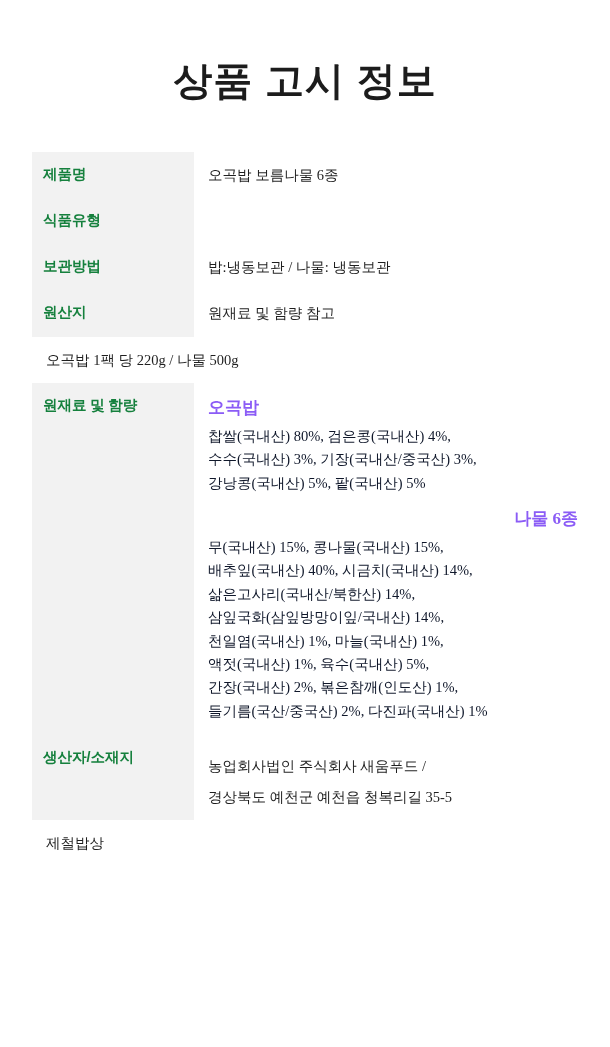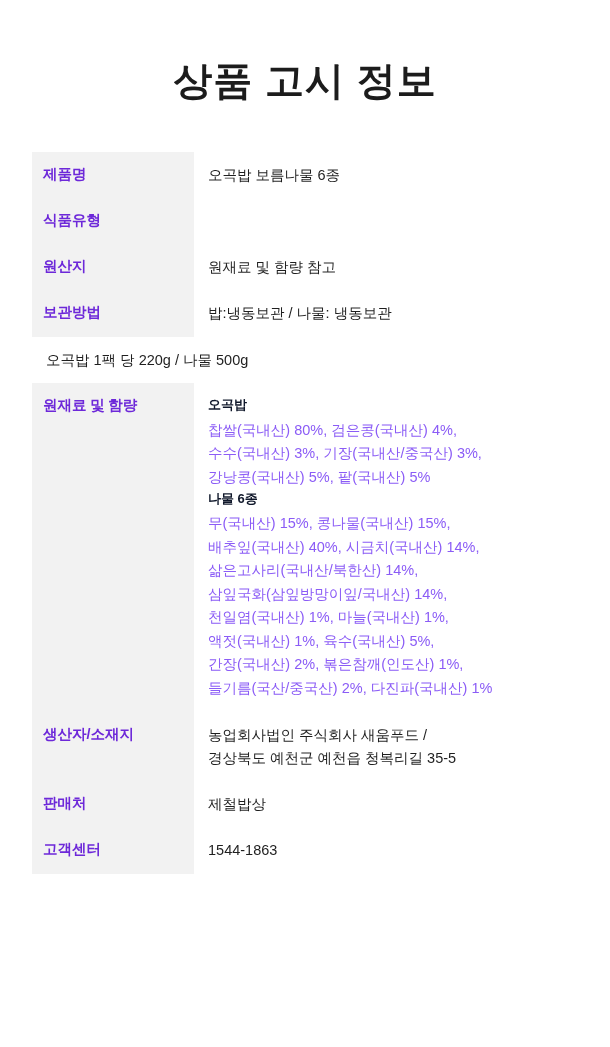--- a/index.html
+++ b/index.html
@@ -37,55 +37,59 @@
   }
   .spec-row {
     display: flex;
     align-items: flex-start;
     min-height: 40px;
   }
   .spec-label {
     width: 162px;
     flex: 0 0 162px;
     background: #f2f2f2;
-    color: #6d28d9;
+    color: #15803d;
     font-size: 14.5px;
     font-weight: bold;
     padding: 12px 0 12px 11px;
     box-sizing: border-box;
     align-self: stretch;
     line-height: 1.5;
   }
   .spec-value {
     flex: 1 1 auto;
     font-size: 14.5px;
     color: #1f1f1f;
     padding: 12px 0 12px 14px;
     box-sizing: border-box;
     line-height: 1.55;
+    font-family: Liberation Serif, serif;
   }
   .spec-row.tall .spec-label {
     padding-top: 12px;
     font-family: Liberation Serif, serif;
   }
   .ing-group-title {
     font-weight: bold;
-    font-size: 13px;
-    color: #0f172a;
+    font-size: 17px;
+    color: #8b5cf6;
     margin: 0 0 3px 0;
   }
   .ing-group-title.second {
+    margin-top: 11px;
+    text-align: right;
   }
   .ing-line {
     font-size: 14.5px;
-    color: #8b5cf6;
+    color: #0f172a;
     line-height: 1.62;
   }
   .value-line {
     display: block;
+    margin-top: 8px;
   }
   .bottom-pad {
     height: 40px;
   }
 </style>
 </head>
 <body>
 
 <div class="page">
 
@@ -96,27 +100,27 @@
     <div class="spec-row">
       <div class="spec-label">제품명</div>
       <div class="spec-value">오곡밥 보름나물 6종</div>
     </div>
 
     <div class="spec-row">
       <div class="spec-label">식품유형</div>
     </div>
 
     <div class="spec-row">
-      <div class="spec-label">원산지</div>
-      <div class="spec-value">원재료 및 함량 참고</div>
+      <div class="spec-label">보관방법</div>
+      <div class="spec-value">밥:냉동보관 / 나물: 냉동보관</div>
     </div>
 
     <div class="spec-row">
-      <div class="spec-label">보관방법</div>
-      <div class="spec-value">밥:냉동보관 / 나물: 냉동보관</div>
+      <div class="spec-label">원산지</div>
+      <div class="spec-value">원재료 및 함량 참고</div>
     </div>
 
 
     <div class="spec-row">
       <div class="spec-value">오곡밥 1팩 당 220g / 나물 500g</div>
     </div>
 
     <div class="spec-row tall">
       <div class="spec-label">원재료 및 함량</div>
       <div class="spec-value">
@@ -138,25 +142,20 @@
 
     <div class="spec-row">
       <div class="spec-label">생산자/소재지</div>
       <div class="spec-value">
         <span class="value-line">농업회사법인 주식회사 새움푸드 /</span>
         <span class="value-line">경상북도 예천군 예천읍 청복리길 35-5</span>
       </div>
     </div>
 
     <div class="spec-row">
-      <div class="spec-label">판매처</div>
       <div class="spec-value">제철밥상</div>
     </div>
 
-    <div class="spec-row">
-      <div class="spec-label">고객센터</div>
-      <div class="spec-value">1544-1863</div>
-    </div>
 
   </div>
 
   <div class="bottom-pad"></div>
 </div>
 
 </body></html>

